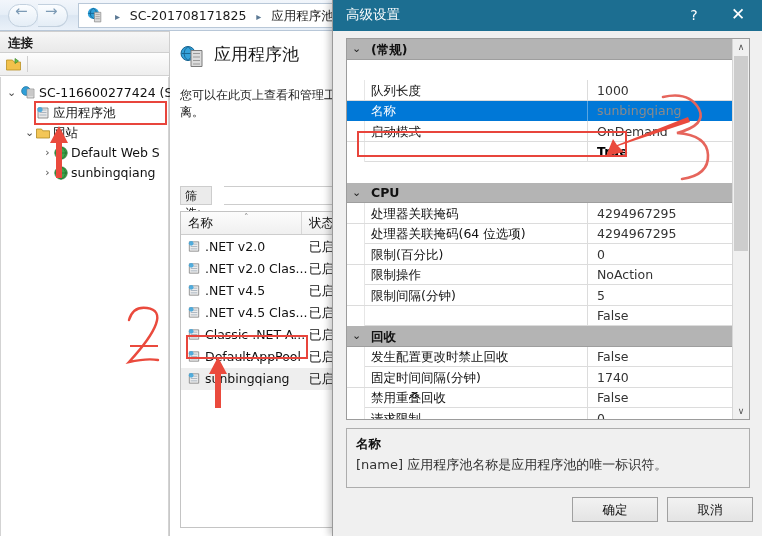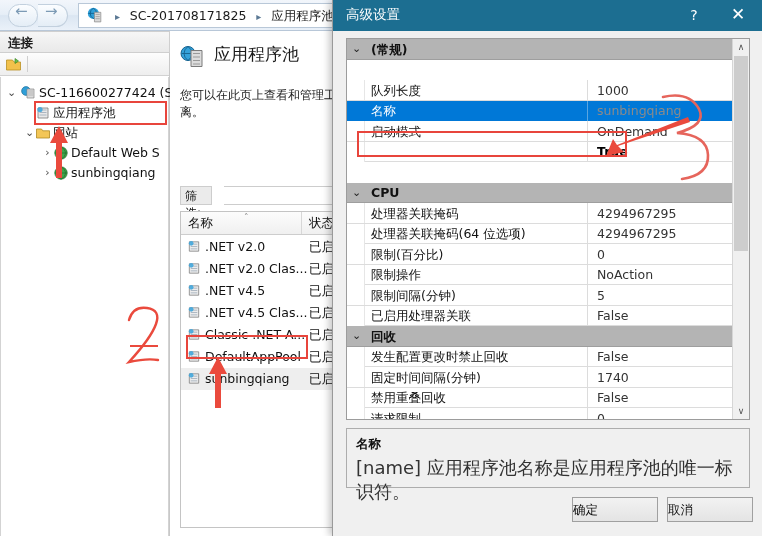--- a/index.html
+++ b/index.html
@@ -110,25 +110,25 @@
   .gprop.bold .gval{font-weight:bold;color:#000;}
   #grid-scroll{position:absolute;right:0;top:0;width:16px;bottom:0;background:#f0f0f0;border-left:1px solid #d6d6d6;}
   #gs-up,#gs-dn{position:absolute;left:0;width:16px;height:16px;background:#f0f0f0;
                 text-align:center;font-size:9px;line-height:16px;color:#505050;}
   #gs-up{top:0;}
   #gs-dn{bottom:0;}
   #gs-thumb{position:absolute;left:1px;top:17px;width:14px;height:195px;background:#cdcdcd;}
   #desc-box{position:absolute;left:13px;top:428px;width:404px;height:60px;
             background:#f0f0f0;border:1px solid #adadad;box-sizing:border-box;padding:7px 9px;}
   #desc-title{font-size:12.5px;font-weight:bold;color:#111;}
-  #desc-text{font-size:18px;color:#333;margin-top:3px;}
+  #desc-text{font-size:13px;color:#333;margin-top:3px;}
   .dlgbtn{position:absolute;top:497px;width:86px;height:25px;
           background:linear-gradient(to bottom,#f2f2f2,#e4e4e4);
           border:1px solid #a0a0a0;box-sizing:border-box;
-          font-size:12.5px;color:#111;text-align:left;line-height:23px;}
+          font-size:12.5px;color:#111;text-align:center;line-height:23px;}
   #btn-ok{left:239px;}
   #btn-cancel{left:334px;}
 
   
   .anno{position:absolute;pointer-events:none;}
   .redbox{position:absolute;border:2px solid #e8453c;box-sizing:border-box;}
   svg.anno{overflow:visible;}
 </style>
 </head>
 <body>
@@ -372,21 +372,20 @@
         <span class="gval">NoAction</span>
       </div>
       <div class="grow gprop" style="top:246px">
         <span class="rail"></span>
         <span class="gname">限制间隔(分钟)</span>
         <span class="gsplit"></span>
         <span class="gval">5</span>
       </div>
       <div class="grow gprop" style="top:266.5px">
         <span class="rail"></span>
-        <span class="gname">已启用处理器关联</span>
         <span class="gsplit"></span>
         <span class="gval">False</span>
       </div>
 
       <div class="grow gcat" style="top:287px">
         <span class="gcat-tw">⌄</span>
         <span class="gcat-lbl">回收</span>
       </div>
       <div class="grow gprop" style="top:307.5px">
         <span class="rail"></span>

